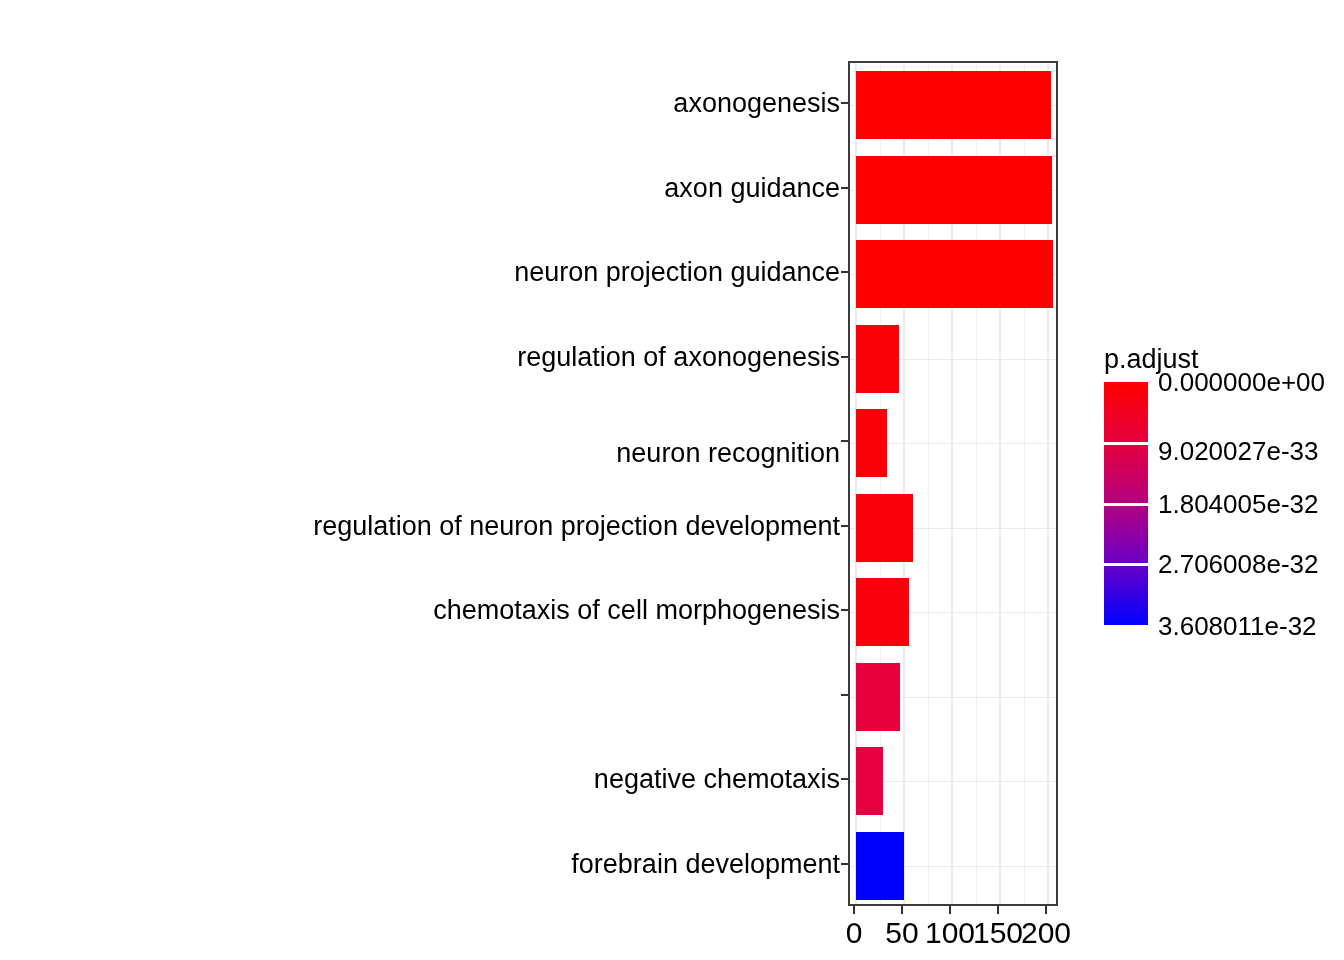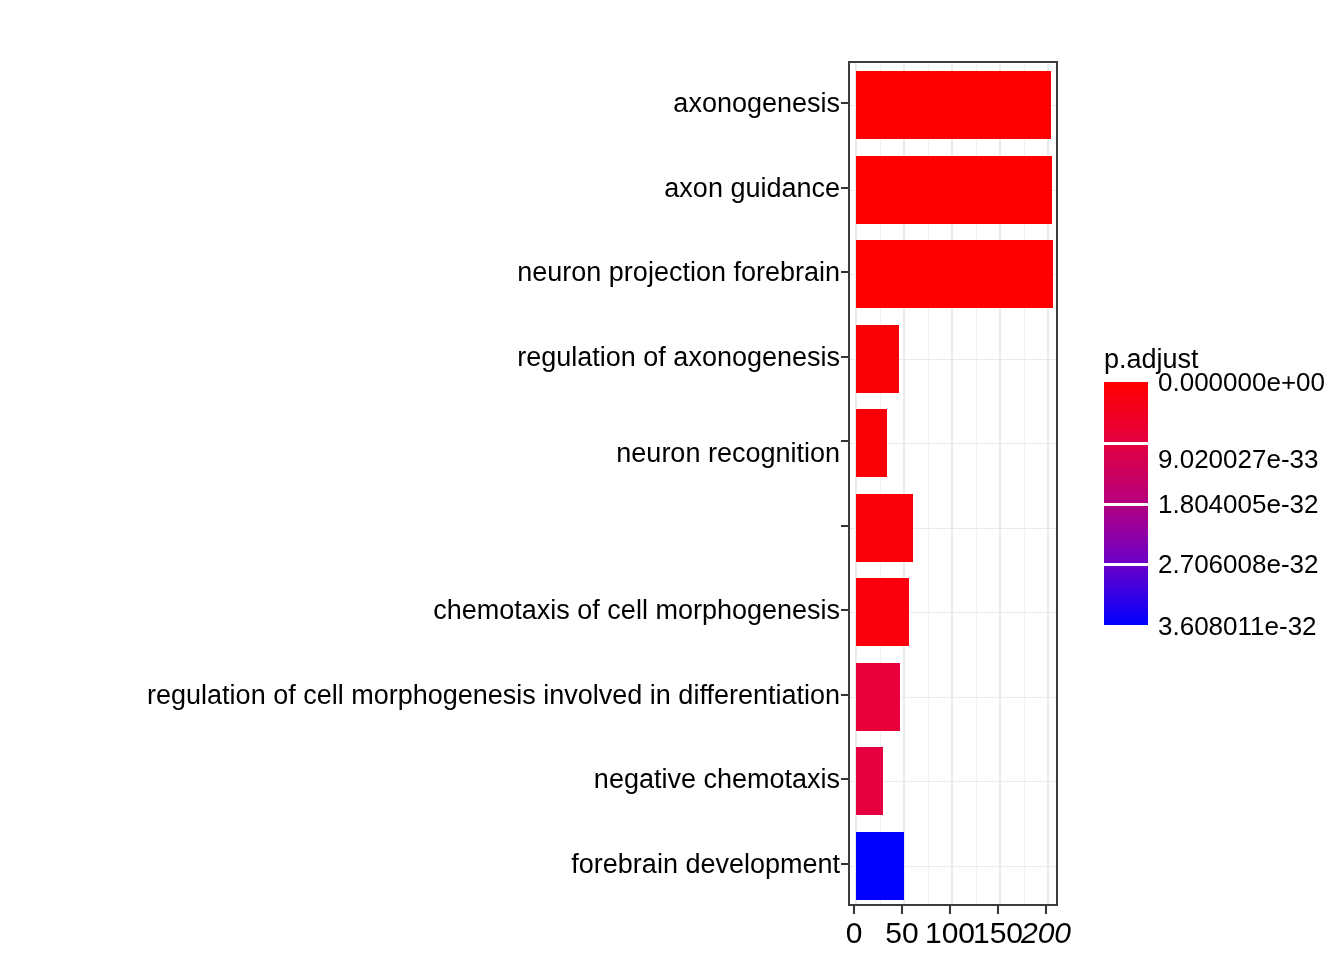--- a/index.html
+++ b/index.html
@@ -157,30 +157,30 @@
 </head>
 <body>
 
 <div id="chart-root">
 
   <div id="y-axis-labels">
       <div class="y-tick-label" style="top: 42.25px;">axonogenesis</div>
       <div class="y-tick-mark" style="top: 42.25px;"></div>
       <div class="y-tick-label" style="top: 126.75px;">axon guidance</div>
       <div class="y-tick-mark" style="top: 126.75px;"></div>
-      <div class="y-tick-label" style="top: 211.25px;">neuron projection forebrain</div>
+      <div class="y-tick-label" style="top: 211.25px;">neuron projection guidance</div>
       <div class="y-tick-mark" style="top: 211.25px;"></div>
       <div class="y-tick-label" style="top: 295.75px;">regulation of axonogenesis</div>
       <div class="y-tick-mark" style="top: 295.75px;"></div>
       <div class="y-tick-label" style="top: 392px;">neuron recognition</div>
       <div class="y-tick-mark" style="top: 380.25px;"></div>
+      <div class="y-tick-label" style="top: 464.75px;">regulation of neuron projection development</div>
       <div class="y-tick-mark" style="top: 464.75px;"></div>
       <div class="y-tick-label" style="top: 549.25px;">chemotaxis of cell morphogenesis</div>
       <div class="y-tick-mark" style="top: 549.25px;"></div>
-      <div class="y-tick-label" style="top: 633.75px;">regulation of cell morphogenesis involved in differentiation</div>
       <div class="y-tick-mark" style="top: 633.75px;"></div>
       <div class="y-tick-label" style="top: 718.25px; padding-left: 24px;">negative chemotaxis</div>
       <div class="y-tick-mark" style="top: 718.25px;"></div>
       <div class="y-tick-label" style="top: 802.75px;">forebrain development</div>
       <div class="y-tick-mark" style="top: 802.75px;"></div>
     </div>
 
   <div id="panel">
       <div class="gridline-major" style="left: 5px;"></div>
       <div class="gridline-major" style="left: 53px;"></div>
@@ -216,28 +216,28 @@
   <div id="x-axis">
       <div class="x-tick-mark" style="left: 5px;"></div>
       <div class="x-tick-label" style="left: 6px;">0</div>
       <div class="x-tick-mark" style="left: 53px;"></div>
       <div class="x-tick-label" style="left: 54px;">50</div>
       <div class="x-tick-mark" style="left: 101px;"></div>
       <div class="x-tick-label" style="left: 102px;">100</div>
       <div class="x-tick-mark" style="left: 149px;"></div>
       <div class="x-tick-label" style="left: 150px;">150</div>
       <div class="x-tick-mark" style="left: 197px;"></div>
-      <div class="x-tick-label" style="left: 198px; font-style: italic;">200</div>
+      <div class="x-tick-label" style="left: 198px;">200</div>
     </div>
 
   <div id="legend">
     <div id="legend-title">p.adjust</div>
     <div id="legend-bar"></div>
   <div class="legend-label" style="top: 38px;">0.000000e+00</div>
-      <div class="legend-label" style="top: 115px;">9.020027e-33</div>
+      <div class="legend-label" style="top: 107px;">9.020027e-33</div>
       <div class="legend-tick" style="top: 97.75px;"></div>
       <div class="legend-label" style="top: 159.5px;">1.804005e-32</div>
       <div class="legend-tick" style="top: 158.5px;"></div>
       <div class="legend-label" style="top: 220.25px;">2.706008e-32</div>
       <div class="legend-tick" style="top: 219.25px;"></div>
       <div class="legend-label" style="top: 282px;">3.608011e-32</div>
     </div>
 
 </div>
 

